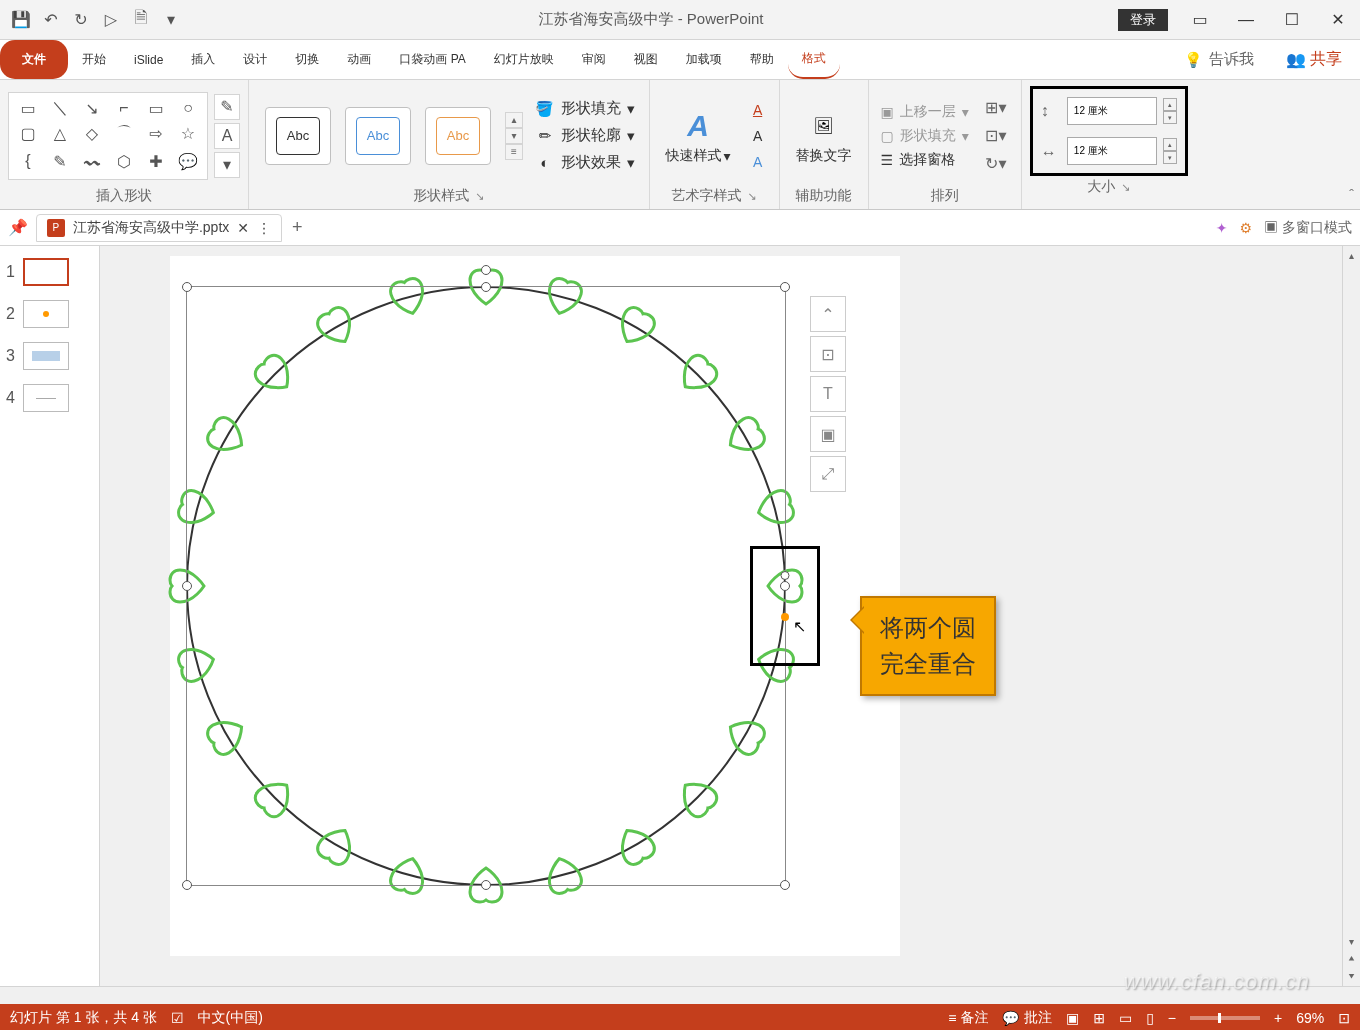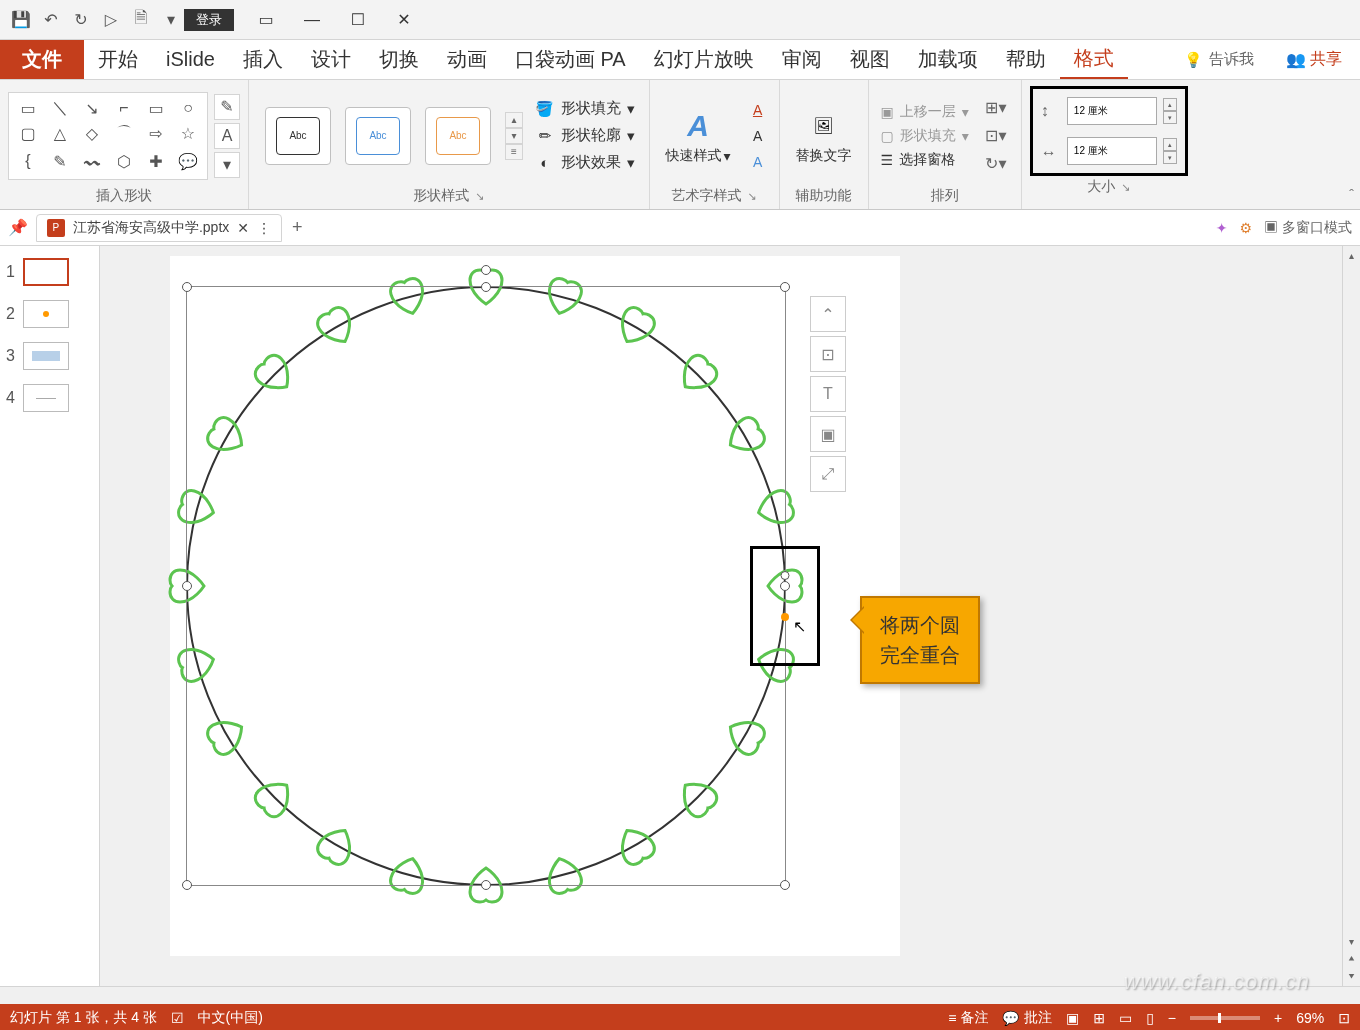--- a/index.html
+++ b/index.html
@@ -9,41 +9,41 @@
 .titlebar { height: 40px; background: #f3f3f3; display: flex; align-items: center; padding: 0 8px; border-bottom: 1px solid #d4d4d4; }
 .titlebar .qat { display: flex; gap: 4px; align-items: center; }
 .titlebar .qat .qbtn { width: 26px; height: 26px; display: flex; align-items: center; justify-content: center; color: #555; cursor: pointer; }
 .titlebar .title { flex: 1; text-align: center; font-size: 15px; color: #5a5a5a; }
 .titlebar .winctrl { display: flex; gap: 18px; align-items: center; }
 .titlebar .login-btn { background: #333; color: #fff; padding: 2px 12px; font-size: 13px; }
 .titlebar .winbtn { width: 28px; height: 28px; display: flex; align-items: center; justify-content: center; color: #333; cursor: pointer; font-size: 16px; }
 
 
 .ribbon-tabs { height: 40px; background: #fff; display: flex; align-items: stretch; border-bottom: 1px solid #d4d4d4; }
-.tab { padding: 0 14px; display: flex; align-items: center; font-size: 20px; color: #333; cursor: pointer; }
+.tab { padding: 0 14px; display: flex; align-items: center; font-size: 12px; color: #333; cursor: pointer; border-radius: 15px; }
 .tab.file { background: #c43e1c; color: #fff; font-weight: bold; padding: 0 22px; }
 .tab.active { color: #c43e1c; border-bottom: 2px solid #c43e1c; background: #fff; }
 .ribbon-tabs .spacer { flex: 1; }
 .tellme { display: flex; align-items: center; gap: 6px; color: #666; padding: 0 14px; font-size: 15px; }
 .share { display: flex; align-items: center; gap: 4px; color: #c43e1c; padding: 0 18px; font-size: 16px; }
 
 
 .ribbon { height: 130px; background: #f3f3f3; display: flex; border-bottom: 1px solid #c8c8c8; position: relative; }
 .group { display: flex; flex-direction: column; padding: 6px 8px 2px; border-right: 1px solid #d9d9d9; align-items: center; }
 .group-body { flex: 1; display: flex; align-items: center; gap: 6px; }
 .group-label { font-size: 14px; color: #666; padding: 2px 0; display: flex; gap: 6px; align-items: center; width: 100%; justify-content: center; }
 .launcher { font-size: 11px; color: #888; cursor: pointer; }
 
 .shapes-gallery { width: 200px; height: 88px; display: grid; grid-template-columns: repeat(6,1fr); gap: 2px; padding: 4px; background: #fff; border: 1px solid #d4d4d4; }
 .shapes-gallery .sh { display: flex; align-items: center; justify-content: center; color: #555; font-size: 16px; }
 .shapes-extra { display: flex; flex-direction: column; gap: 3px; }
 .shapes-extra .sbtn { width: 26px; height: 26px; border: 1px solid #d4d4d4; display: flex; align-items: center; justify-content: center; color: #555; background: #fff; }
 
 .style-gallery { display: flex; gap: 14px; padding: 0 8px; }
-.style-item { width: 66px; height: 58px; border: 1px solid #c0c0c0; border-radius: 4px; display: flex; align-items: center; justify-content: center; font-size: 10px; color: #333; background: #fff; }
+.style-item { width: 66px; height: 58px; border: 1px solid #c0c0c0; border-radius: 4px; display: flex; align-items: center; justify-content: center; font-size: 13px; color: #333; background: #fff; }
 .style-item .sw { width: 44px; height: 38px; border-radius: 4px; display: flex; align-items: center; justify-content: center; }
 .style-nav { display: flex; flex-direction: column; }
 .style-nav .nv { width: 18px; height: 16px; border: 1px solid #d4d4d4; display: flex; align-items: center; justify-content: center; font-size: 10px; color: #666; }
 
 .fill-opts { display: flex; flex-direction: column; gap: 8px; padding: 4px 6px; }
 .fill-opts .fo { display: flex; align-items: center; gap: 6px; font-size: 15px; color: #333; cursor: pointer; }
 .fill-opts .fo .ic { width: 20px; height: 18px; display: flex; align-items: center; justify-content: center; }
 
 .bigbtn { display: flex; flex-direction: column; align-items: center; gap: 2px; padding: 4px 8px; cursor: pointer; }
 .bigbtn .icon { width: 38px; height: 38px; display: flex; align-items: center; justify-content: center; }
@@ -108,21 +108,21 @@
 
 .inner-sel { position: absolute; width: 70px; height: 120px; border: 3px solid #000; }
 .inner-sel .ish { position: absolute; width: 9px; height: 9px; background: #fff; border: 1px solid #555; border-radius: 50%; }
 .inner-sel .center-dot { position: absolute; left: 50%; top: 60%; transform: translate(-50%,-50%); width: 8px; height: 8px; background: #f90; border-radius: 50%; }
 .cursor-arrow { position: absolute; font-size: 16px; color: #000; }
 
 
 .callout { position: absolute; background: #f7a700; border: 2px solid #c07800; padding: 12px 18px; box-shadow: 3px 3px 6px rgba(0,0,0,.3); }
 .callout::before { content: ''; position: absolute; left: -26px; top: 8px; border: 14px solid transparent; border-right-color: #c07800; }
 .callout::after { content: ''; position: absolute; left: -22px; top: 10px; border: 12px solid transparent; border-right-color: #f7a700; }
-.callout-text { font-size: 20px; color: #333; line-height: 1.5; }
+.callout-text { font-size: 24px; color: #333; line-height: 1.5; }
 
 
 .float-toolbar { position: absolute; display: flex; flex-direction: column; gap: 4px; }
 .float-toolbar .fb { width: 36px; height: 36px; border: 1px solid #ccc; background: #fff; display: flex; align-items: center; justify-content: center; color: #888; cursor: pointer; }
 
 .vscroll { position: absolute; right: 0; top: 0; width: 18px; height: 100%; background: #f0f0f0; border-left: 1px solid #d4d4d4; }
 .vscroll .vsbtn { width: 100%; height: 18px; display: flex; align-items: center; justify-content: center; color: #666; font-size: 10px; }
 .hscroll { height: 18px; background: #f0f0f0; border-top: 1px solid #d4d4d4; }
 
 
@@ -137,20 +137,21 @@
 
 <div class="titlebar">
   <div class="qat">
     <div class="qbtn">💾</div>
     <div class="qbtn">↶</div>
     <div class="qbtn">↻</div>
     <div class="qbtn">▷</div>
     <div class="qbtn">🗎</div>
     <div class="qbtn">▾</div>
   </div>
+  <div class="title">江苏省海安高级中学 - PowerPoint</div>
   <div class="winctrl">
     <div class="login-btn">登录</div>
     <div class="winbtn">▭</div>
     <div class="winbtn">—</div>
     <div class="winbtn">☐</div>
     <div class="winbtn">✕</div>
   </div>
 </div>
 
 <div class="ribbon-tabs">

